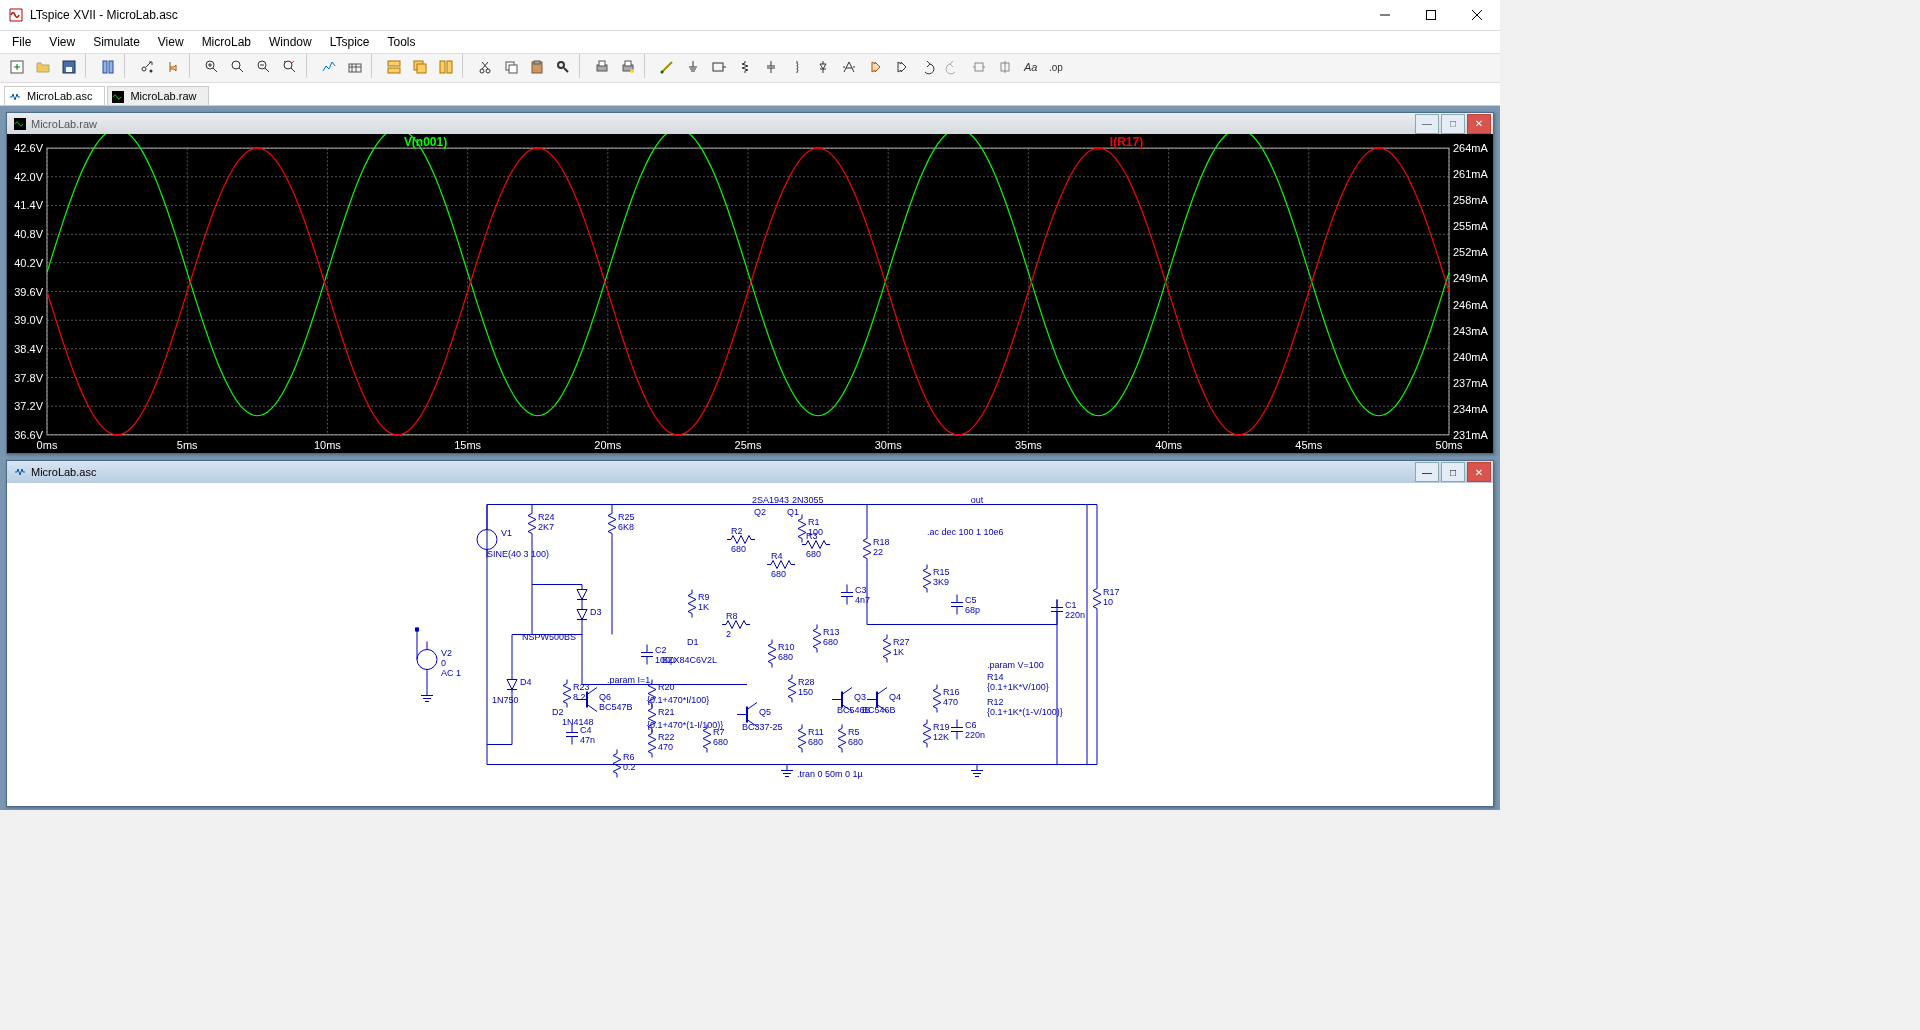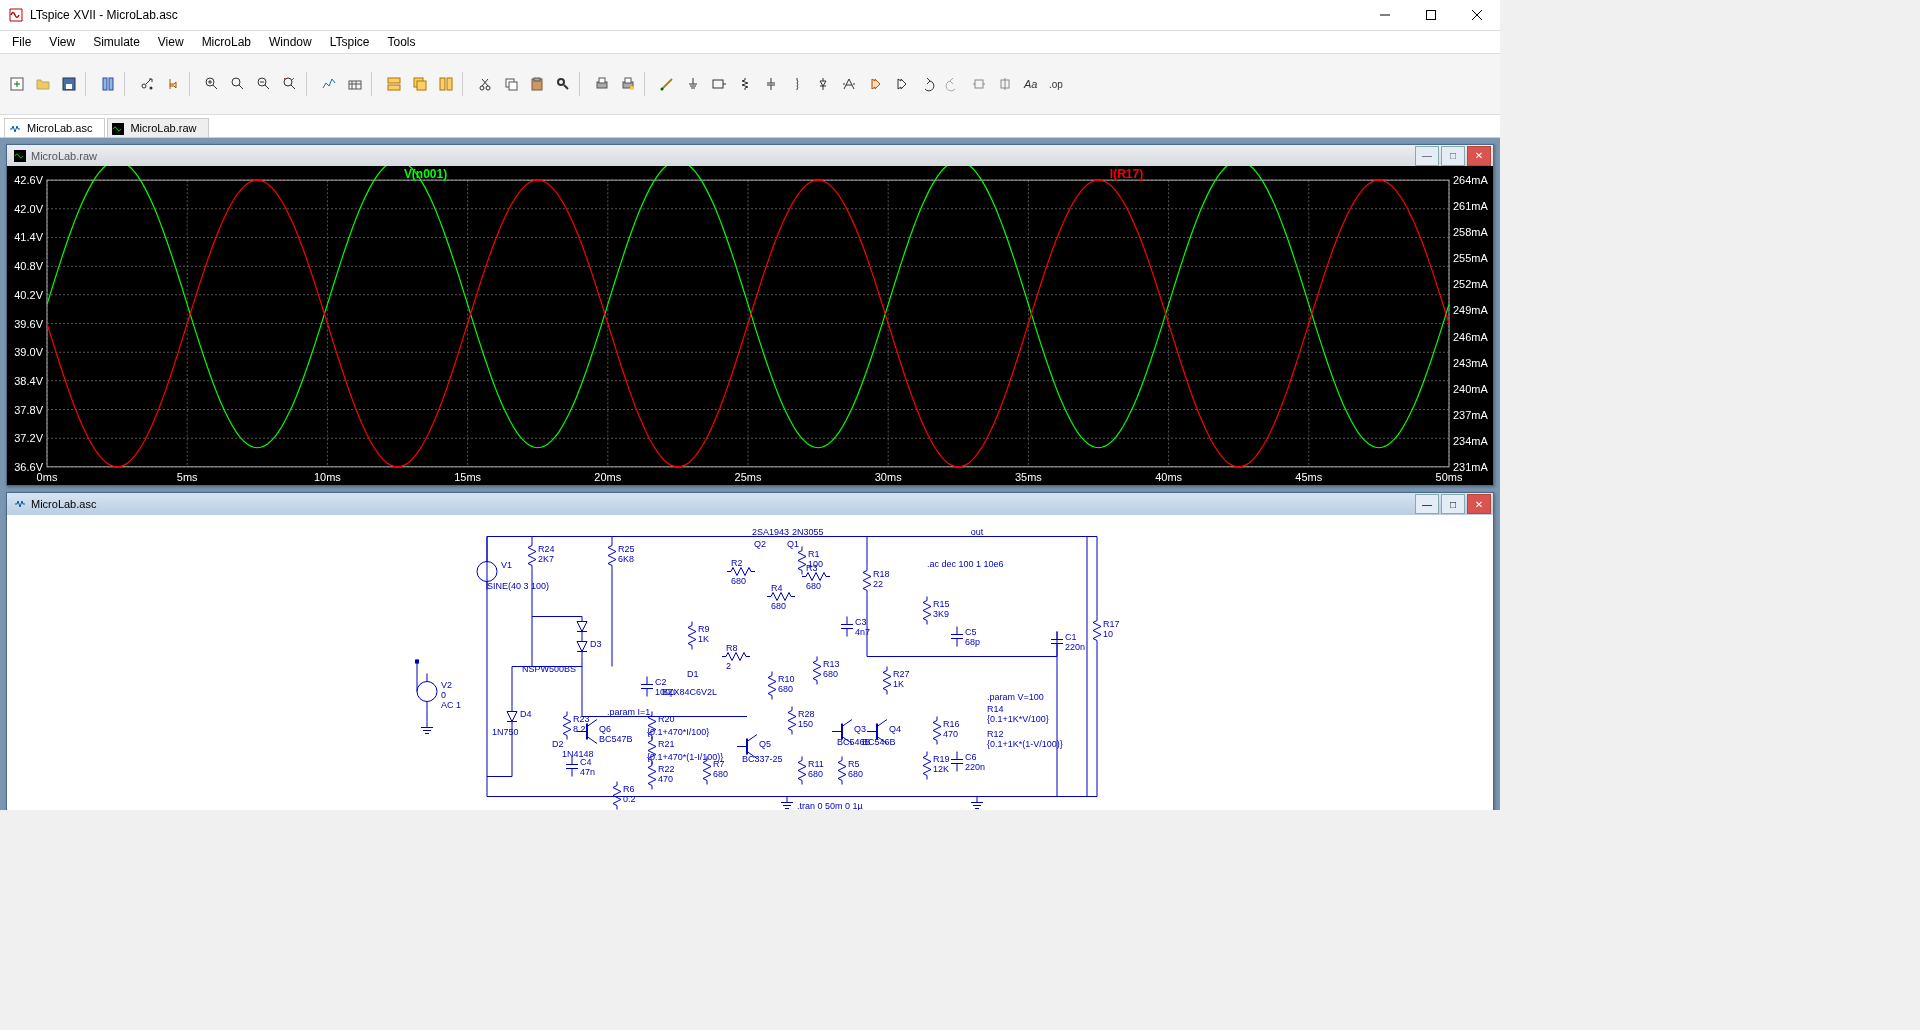--- a/index.html
+++ b/index.html
@@ -4,21 +4,21 @@
 <style>
 html,body{margin:0;padding:0;font-family:"Segoe UI",Tahoma,sans-serif;font-size:12px;background:#f0f0f0;color:#000;overflow:hidden;}
 .window{width:1500px;height:810px;display:flex;flex-direction:column;background:#ef4444;}
 .titlebar{height:30px;background:#fff;display:flex;align-items:center;padding:0 0 0 8px;border-bottom:1px solid #ddd;}
 .titlebar .appicon{width:16px;height:16px;margin-right:6px;}
 .titlebar .title{flex:1;font-size:12px;}
 .titlebar .winbtns{display:flex;}
 .titlebar .winbtn{width:46px;height:30px;display:flex;align-items:center;justify-content:center;cursor:pointer;}
 .menubar{height:22px;background:#fff;display:flex;align-items:center;padding:0 4px;gap:2px;}
 .menubar .menuitem{padding:2px 8px;cursor:pointer;}
-.toolbar{height:28px;background:#f5f5f5;border-top:1px solid #ddd;border-bottom:1px solid #ddd;display:flex;align-items:center;padding:16px 4px;gap:0;}
+.toolbar{height:28px;background:#f5f5f5;border-top:1px solid #ddd;border-bottom:1px solid #ddd;display:flex;align-items:flex-start;padding:0 4px;gap:0;}
 .toolbar .tbtn{width:24px;height:24px;display:flex;align-items:center;justify-content:center;cursor:pointer;border:1px solid transparent;}
 .toolbar .sep{width:6px;height:24px;border-left:1px solid #ccc;margin:0 3px;}
 .tabstrip{height:22px;background:#fff;border-bottom:1px solid #ccc;display:flex;align-items:flex-end;padding-left:4px;}
 .tabstrip .tab{padding:3px 12px 3px 22px;border:1px solid #ccc;border-bottom:none;background:#eee;margin-right:2px;cursor:pointer;position:relative;font-size:11px;}
 .tabstrip .tab.active{background:#fff;}
 .tabstrip .tab .tabicon{position:absolute;left:3px;top:3px;width:14px;height:14px;}
 .mdi{flex:1;background:#7a96b0;padding:6px;display:flex;flex-direction:column;gap:6px;overflow:hidden;}
 .child{background:#fff;border:1px solid #4a6b8a;display:flex;flex-direction:column;box-shadow:1px 1px 3px rgba(0,0,0,0.3);}
 .child .childtitle{height:22px;background:linear-gradient(#d7e4f2,#b9cde2);display:flex;align-items:center;padding:0 2px 0 6px;font-size:11px;}
 .child .childtitle.inactive{background:linear-gradient(#ebeef2,#d6dbe0);color:#555;}

